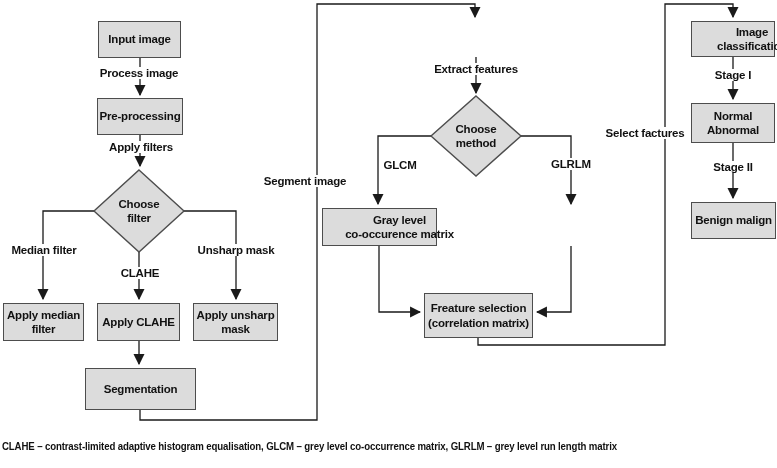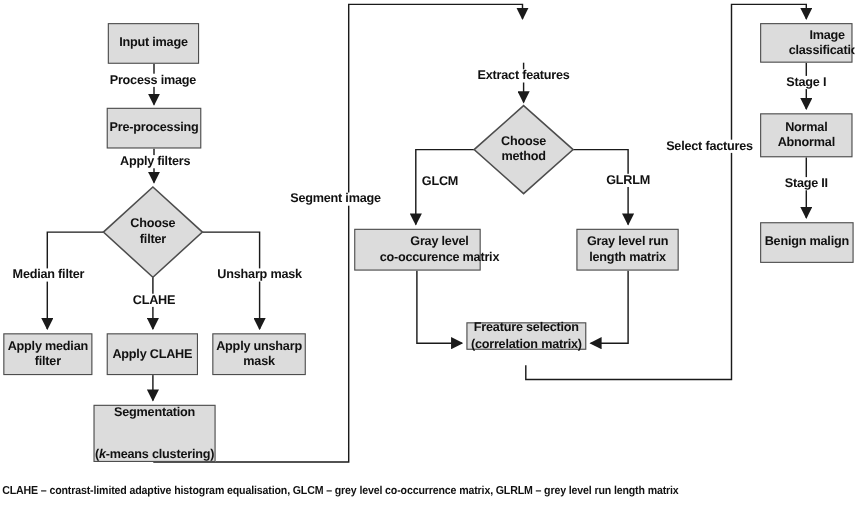--- a/index.html
+++ b/index.html
@@ -125,30 +125,27 @@
   </svg>
 
   <div class="node" style="left:98px; top:21px; width:83px; height:37px;">Input image</div>
   <div class="node" style="left:97px; top:98px; width:86px; height:37px;">Pre-processing</div>
   <div class="node" style="left:3px; top:303px; width:81px; height:38px;">Apply median
 filter</div>
   <div class="node" style="left:97px; top:303px; width:83px; height:38px;">Apply CLAHE</div>
   <div class="node" style="left:193px; top:303px; width:85px; height:38px;">Apply unsharp
 mask</div>
 
-  <div class="node" style="left:85px; top:368px; width:111px; height:52px;gap:24px;">
+  <div class="node" style="left:85px; top:368px; width:111px; height:42px;gap:24px;">
     <span>Segmentation</span>
-    <span><span>(</span><span class="it">k</span><span>-means clustering)</span></span>
   </div>
 
   <div class="node" style="left:322px; top:208px; width:115px; height:38px;padding-left:40px;">Gray level
 co-occurence matrix</div>
-  <div class="node" style="left:524px; top:208px; width:93px; height:38px;">Gray level run
-length matrix</div>
-  <div class="node" style="left:424px; top:293px; width:109px; height:25px;text-align:center;">Freature selection
+  <div class="node" style="left:424px; top:293px; width:109px; height:45px;text-align:center;">Freature selection
 (correlation matrix)</div>
 
   <div class="node" style="left:691px; top:21px; width:84px; height:36px;padding-left:38px;">Image
 classification</div>
   <div class="node" style="left:691px; top:103px; width:84px; height:40px;">Normal
 Abnormal</div>
   <div class="node" style="left:691px; top:202px; width:85px; height:37px;">Benign malign</div>
 
   <div class="diamond-label" style="left:139px; top:211px;">Choose
 filter</div>

